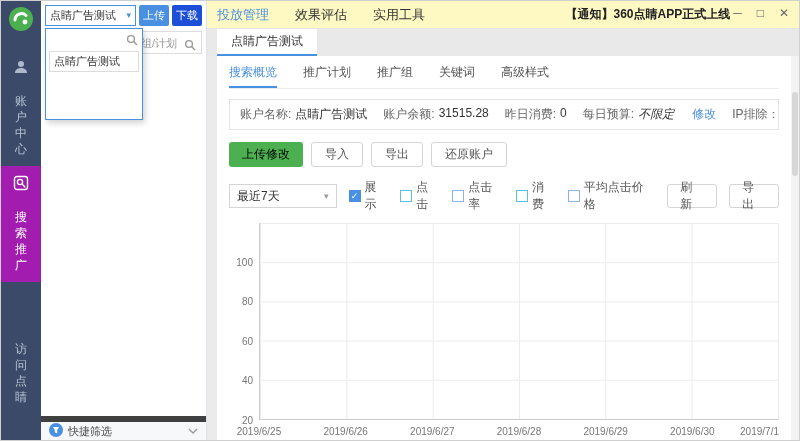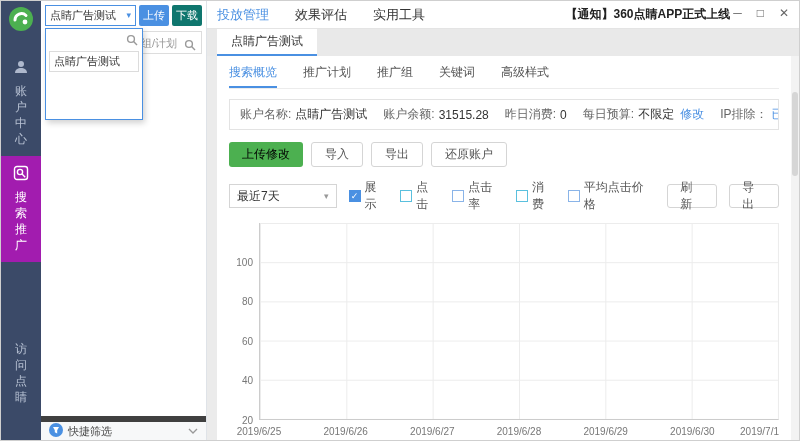--- a/index.html
+++ b/index.html
@@ -5,58 +5,58 @@
   * { box-sizing: border-box; margin: 0; padding: 0; }
   html,body { background:#fff; }
   body { font-family: "Liberation Sans", "DejaVu Sans", sans-serif; }
   .app { width:800px; height:441px; display:flex; overflow:hidden; position:relative;
          border:1px solid #cfcfcf; background:#fff; }
 
   
   .rail { width:40px; background:#3b4a68; color:#b6c0d2; display:flex; flex-direction:column;
           align-items:center; flex-shrink:0; }
   .logo { margin:5px 0 14px; cursor:pointer; }
-  .rail-item { display:flex; flex-direction:column; align-items:center; gap:4px; padding:9px 0;
+  .rail-item { display:flex; flex-direction:column; align-items:center; gap:14px; padding:9px 0;
                width:100%; cursor:pointer; }
   .rail-item.active { background:#a21caf; color:#fff; }
   .rail-label { width:14px; font-size:12px; line-height:16px; text-align:center; word-break:break-all; }
   .rail-bottom { margin-top:auto; margin-bottom:26px; cursor:pointer; }
 
   
   .lpanel { width:166px; background:#fff; border-right:1px solid #dfe3e8; display:flex;
             flex-direction:column; position:relative; flex-shrink:0; }
   .lp-top { display:flex; gap:3px; padding:4px 4px 3px; }
   .lp-select { flex:1; height:21px; border:1px solid #4a90e2; display:flex; align-items:center;
                justify-content:space-between; padding:0 4px; font-size:11px; color:#333;
                min-width:0; cursor:pointer; }
   .lp-select .sel-text { overflow:hidden; white-space:nowrap; }
   .chev { color:#4a90e2; font-size:9px; line-height:1; }
   .lp-btn { height:21px; width:30px; border-radius:2px; color:#fff; font-size:11px; display:flex;
             align-items:center; justify-content:center; cursor:pointer; flex-shrink:0; }
-  .lp-btn.blue { background:#4a90e2; } .lp-btn.green { background:#0f766e; }
+  .lp-btn.blue { background:#4a90e2; } .lp-btn.green { background:#1d4ed8; }
   .lp-search { margin:2px 4px; height:23px; border:1px solid #ddd; position:relative; }
   .lp-search input { width:100%; height:100%; border:0; outline:0; font-size:11px; text-align:right;
                      padding-right:24px; color:#666; background:transparent;
                      font-family:"Liberation Sans","DejaVu Sans",sans-serif; }
   .lp-search input::placeholder { color:#999; }
   .mag { position:absolute; right:5px; top:5px; }
   .lp-body { flex:1; }
   .lp-bottom { height:24px; background:#f7f8f9; border-top:6px solid #404040; display:flex;
                align-items:center; gap:5px; padding:0 8px; font-size:11px; color:#444; cursor:pointer; }
   .lp-bottom .chev-d { margin-left:auto; display:flex; }
   .dropdown-overlay { position:absolute; left:4px; top:27px; width:98px; height:92px; background:#fff;
                       border:1px solid #4a90e2; box-shadow:2px 3px 6px rgba(0,0,0,.18); z-index:9; }
   .ov-search { height:19px; border-bottom:1px solid #e4e4e4; position:relative; }
   .ov-search .mag { right:4px; top:3px; }
   .ov-item { margin:3px; border:1px solid #dcdcdc; font-size:11px; color:#333; padding:2px 4px;
              cursor:pointer; white-space:nowrap; overflow:hidden; }
 
   
   .main { flex:1; display:flex; flex-direction:column; background:#ebebeb; min-width:0; }
-  .topbar { height:28px; background:#ffffff; border-bottom:1px solid #e4e4e4; display:flex;
+  .topbar { height:28px; background:#fef9c3; border-bottom:1px solid #e4e4e4; display:flex;
             align-items:center; padding:0 10px; gap:26px; flex-shrink:0; }
   .topbar .tab { font-size:13px; color:#333; cursor:pointer; }
   .topbar .tab.active { color:#4a90e2; }
   .topbar-right { margin-left:auto; display:flex; align-items:flex-start; gap:3px; }
   .notice { font-size:12px; color:#222; font-weight:bold; }
   .winctl { display:flex; gap:15px; color:#666; font-size:12px; }
   .winctl span { cursor:pointer; }
 
   .tabstrip { height:27px; background:#e9e9e9; padding-left:10px; display:flex; flex-shrink:0; }
   .acct-tab { background:#fff; border-bottom:2px solid #4a90e2; padding:0 14px; display:flex;
@@ -67,25 +67,25 @@
           min-width:0; min-height:0; }
   .scrollbar { width:8px; background:#f3f3f3; position:relative; flex-shrink:0; }
   .scroll-thumb { position:absolute; top:36px; left:1px; width:6px; height:84px; background:#d6d6d6;
                   border-radius:3px; cursor:pointer; }
 
   .subtabs { height:33px; border-bottom:1px solid #ececec; display:flex; gap:26px; flex-shrink:0; }
   .subtab { display:flex; align-items:center; font-size:12px; color:#555; cursor:pointer; }
   .subtab.active { color:#4a90e2; box-shadow:inset 0 -2px 0 #4a90e2; }
 
   .infobox { margin-top:10px; border:1px solid #e3e3e3; padding:6px 10px; font-size:12px; color:#666;
-             display:flex; align-items:center; white-space:nowrap; overflow:hidden; flex-shrink:0; }
+             display:flex; align-items:flex-start; white-space:nowrap; overflow:hidden; flex-shrink:0; }
   .infobox .lbl { margin-right:4px; }
   .infobox .val { color:#333; margin-right:16px; }
   .infobox .link { color:#4a90e2; cursor:pointer; }
-  .infobox .val.tight { margin-right:6px; }
+  .infobox .val.tight { margin-right:18px;font-style:italic; }
 
   .actions { margin-top:12px; display:flex; gap:8px; flex-shrink:0; }
   .btn { height:25px; padding:0 13px; font-size:12px; border-radius:3px; display:flex;
          align-items:center; cursor:pointer; }
   .btn.primary { background:#4cb050; color:#000000; }
   .btn.ghost { background:#fff; border:1px solid #d5d5d5; color:#555; }
 
   .controls { margin-top:12px; display:flex; align-items:center; gap:12px; flex-shrink:0; }
   .date-select { width:108px; height:24px; border:1px solid #d5d5d5; display:flex; align-items:center;
                  justify-content:space-between; padding:0 7px; font-size:12px; color:#333; cursor:pointer; }

